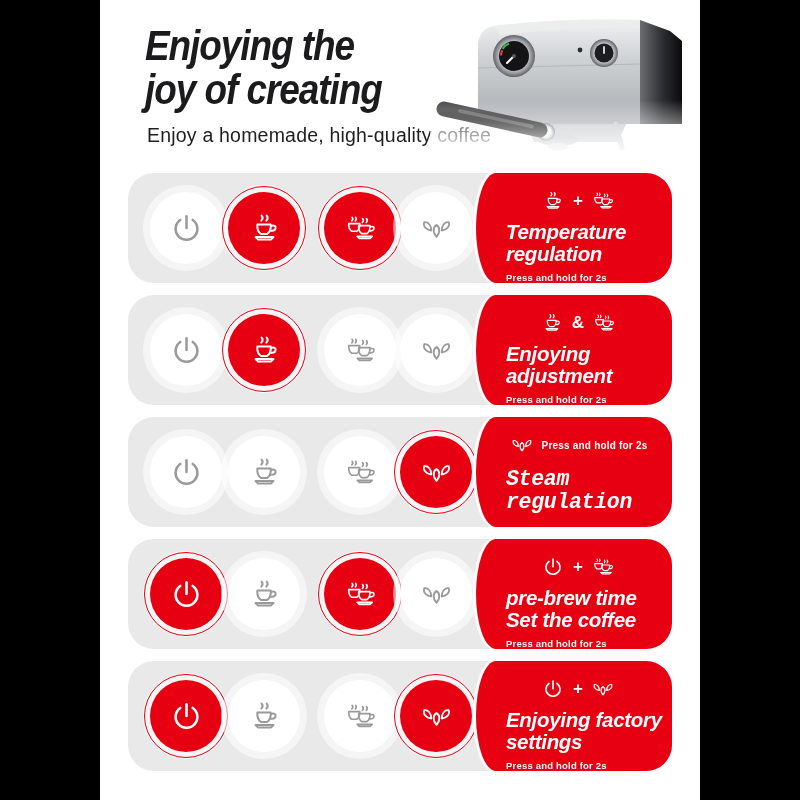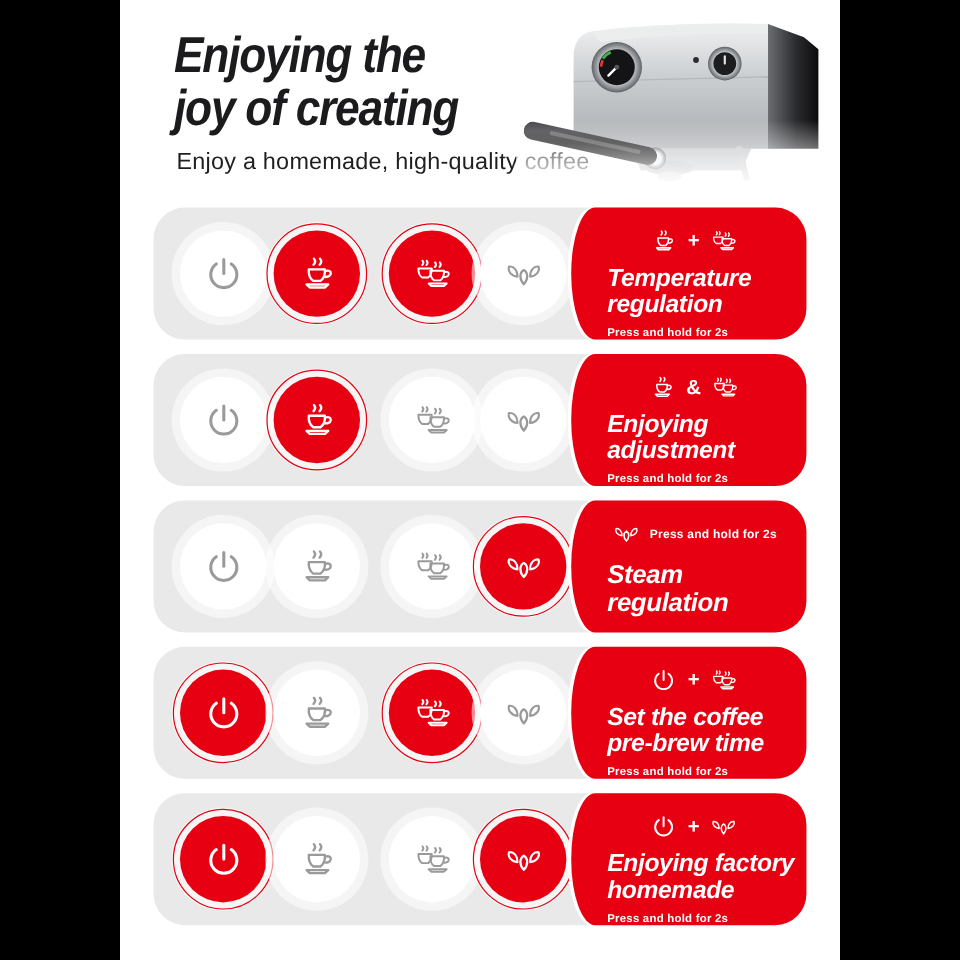--- a/index.html
+++ b/index.html
@@ -53,21 +53,21 @@
   .combo-ic{display:inline-flex;align-items:center;gap:7px;}
   .combo-ic svg{width:26px;height:24px;display:block;}
   .joiner{font-weight:bold;font-size:17px;line-height:1;transform:translateY(-1px);}
   .combo-press{font-size:10px;font-weight:bold;letter-spacing:.2px;white-space:nowrap;}
   .panel h2{
     margin:4px 0 0;font-size:20.5px;font-weight:bold;font-style:italic;
     line-height:1.08;letter-spacing:-.3px;white-space:nowrap;
   }
   .panel h2 span{display:block;}
   .press{margin-top:7px;font-size:9.5px;font-weight:bold;letter-spacing:.2px;}
-  .row.press-top .panel h2{margin-top:7px;font-size:21.5px;}
+  .row.press-top .panel h2{margin-top:7px;font-size:21.5px;font-family:Liberation Mono, monospace;}
 </style>
 </head>
 <body>
 
 <div class="letterbox left"></div>
 <div class="letterbox right"></div>
 
 <div class="content">
 
   <div class="header">
@@ -449,22 +449,22 @@
                   <path d="M19.8 9.2c1.3-1.3 1.3-2.6.2-3.8"></path>
                   <path d="M23.6 9.2c1.3-1.3 1.3-2.6.2-3.8"></path>
                   <path d="M16.2 12.2h11c.3 3.6-.8 6.2-3 7.8h-5c-2.3-1.6-3.3-4.2-3-7.8z"></path>
                   <path d="M27.4 13.4c2.4-.8 4 .1 3.7 1.8-.3 1.7-2.3 2.4-4.5 2"></path>
                   <path d="M14.8 22.6h14.6l-2.2 2H16.9z"></path>
                 </svg>
               </span>
             </span>
         </div>
         <h2>
+          <span>pre-brew time</span>
           <span>Set the coffee</span>
-          <span>pre-brew time</span>
         </h2>
         <div class="press">Press and hold for 2s</div>
       </div>
     </section>
 
     <section class="row">
       <div class="btn-group">
           <div class="btn active">
             <span>
               <svg viewBox="0 0 32 32" fill="none" stroke="currentColor" stroke-width="2.2" stroke-linecap="round">
@@ -534,20 +534,20 @@
                   </g>
                   <g transform="translate(26.5,13) rotate(40)">
                     <path d="M0 5.2C-3.4 1.6-3.4-3.4 0-5.4 3.4-3.4 3.4 1.6 0 5.2Z"></path>
                   </g>
                 </svg>
               </span>
             </span>
         </div>
         <h2>
           <span>Enjoying factory</span>
-          <span>homemade</span>
+          <span>settings</span>
         </h2>
         <div class="press">Press and hold for 2s</div>
       </div>
     </section>
 
   </div>
 </div>
 
 </body></html>

